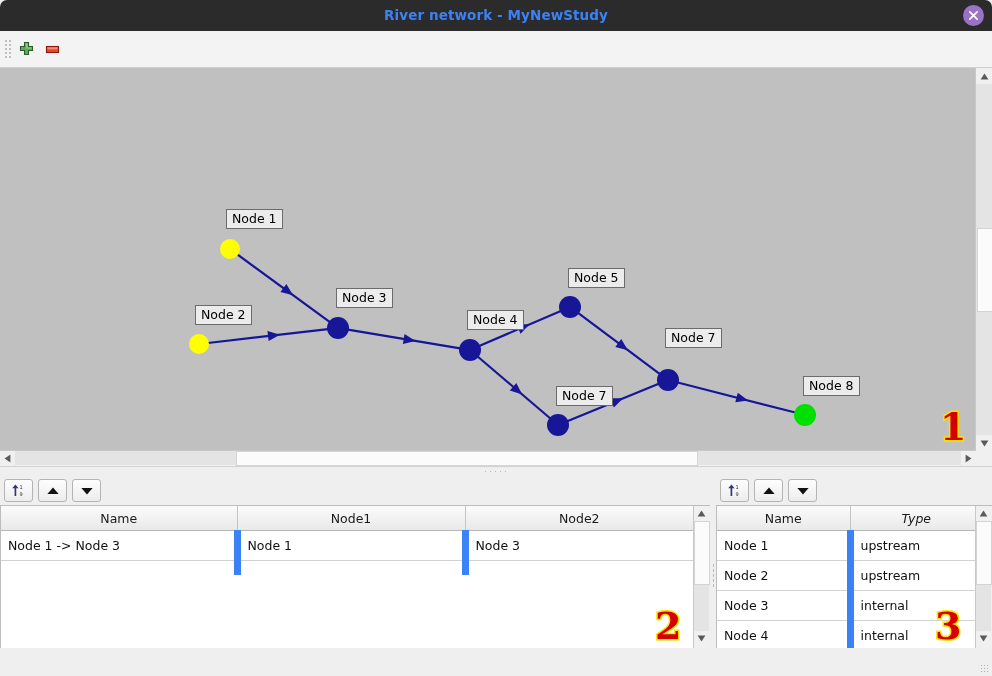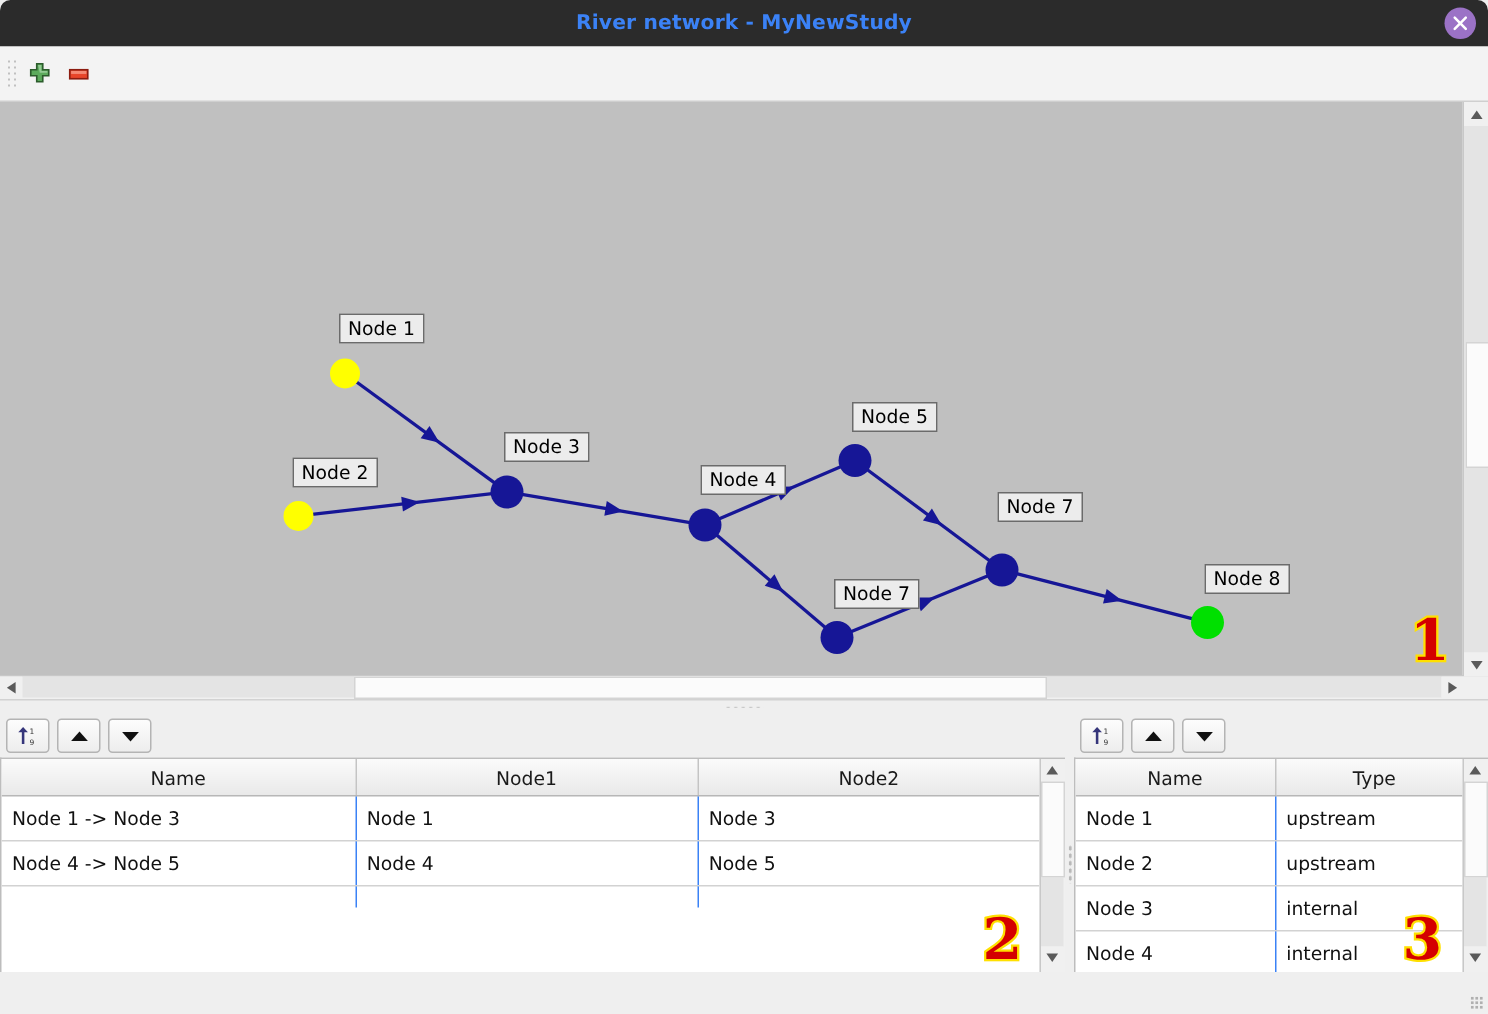--- a/index.html
+++ b/index.html
@@ -235,21 +235,21 @@
     background: linear-gradient(#fbfbfb, #e9e9e9);
     border-right: 1px solid #c4c4c4;
     border-bottom: 1px solid #b7b7b7;
     font-weight: normal;
     font-size: 12.5px;
     height: 22px;
     text-align: center;
     color: #1a1a1a;
   }
   table.tbl td {
-    border-right: 1px solid #3b82f6;
+    border-right: 7px solid #3b82f6;
     border-bottom: 1px solid #d2d2d2;
     height: 29px;
     padding: 0 0 0 7px;
     font-size: 12.5px;
     color: #111;
     background: #fff;
     overflow: hidden;
     white-space: nowrap;
   }
   table.tbl td.blank { height: 14px; border-bottom: none; }
@@ -426,25 +426,20 @@
                   <th style="border-right: none;">Node2</th>
                 </tr>
               </thead>
             <tbody id="links-body">
                 <tr>
                   <td>Node 1 -&gt; Node 3</td>
                   <td>Node 1</td>
                   <td style="border-right: none;">Node 3</td>
                 </tr>
                 <tr>
-                  <td>Node 4 -&gt; Node 5</td>
-                  <td>Node 4</td>
-                  <td style="border-right: none;">Node 5</td>
-                </tr>
-                <tr>
                   <td class="blank"></td>
                   <td class="blank"></td>
                   <td class="blank" style="border-right: none;"></td>
                 </tr>
               </tbody>
           </table>
         </div>
         <div class="grid-vsb">
           <div class="sb-arrow" style="left:0;top:0;width:15px;height:15px;">
             <svg width="9" height="7" viewBox="0 0 9 7">
@@ -490,21 +485,21 @@
       <div class="grid">
         <div class="grid-body">
           <table class="tbl">
             <colgroup>
                 <col style="width:133px">
                 <col style="width:132px">
               </colgroup>
             <thead>
                 <tr id="nodes-head">
                   <th>Name</th>
-                  <th style="border-right: none;">Type</th>
+                  <th style="border-right: none; font-style: italic;">Type</th>
                 </tr>
               </thead>
             <tbody id="nodes-body">
                 <tr>
                   <td>Node 1</td>
                   <td style="border-right: none;">upstream</td>
                 </tr>
                 <tr>
                   <td>Node 2</td>
                   <td style="border-right: none;">upstream</td>

